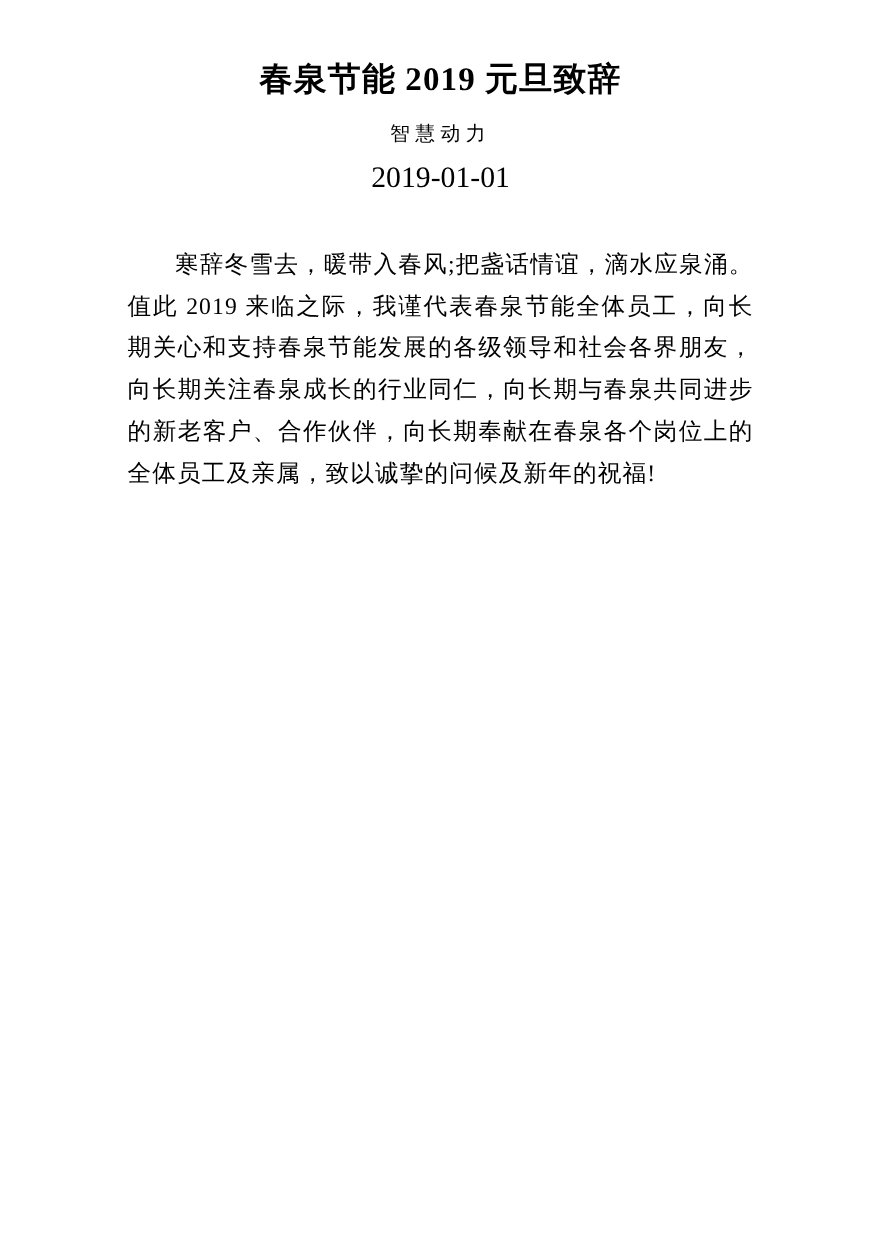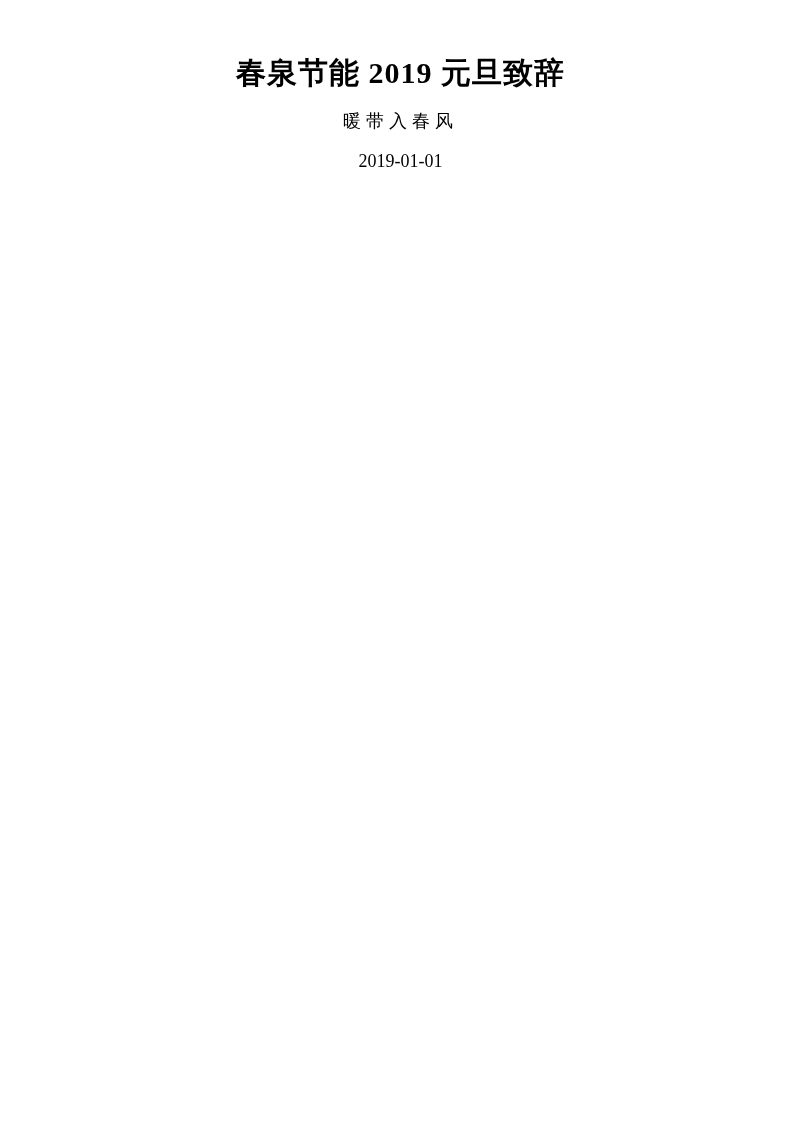--- a/index.html
+++ b/index.html
@@ -30,21 +30,21 @@
   .doc-author {
     margin: 20px 0 0 0;
     text-align: center;
     font-size: 18px;
     line-height: 22px;
     letter-spacing: 5px;
   }
   .doc-date {
     margin: 17px 0 0 0;
     text-align: center;
-    font-size: 18px;
+    font-size: 27px;
     line-height: 24px;
     font-family: "Liberation Serif", serif;
   }
   .doc-body {
     margin-top: 48px;
   }
   .doc-body p {
     margin: 0;
     font-size: 21.5px;
     line-height: 38px;
@@ -53,19 +53,20 @@
     text-indent: 2em;
     word-break: break-all;
   }
 </style>
 </head>
 <body>
 
 <div class="page">
   <h1 class="doc-title">春泉节能 2019 元旦致辞</h1>
 
-  <div class="doc-author">暖带入春风</div>
+  <div class="doc-author">智慧动力</div>
 
   <div class="doc-date">2019-01-01</div>
 
   <div class="doc-body">
+    <p>寒辞冬雪去，暖带入春风;把盏话情谊，滴水应泉涌。值此 2019 来临之际，我谨代表春泉节能全体员工，向长期关心和支持春泉节能发展的各级领导和社会各界朋友，向长期关注春泉成长的行业同仁，向长期与春泉共同进步的新老客户、合作伙伴，向长期奉献在春泉各个岗位上的全体员工及亲属，致以诚挚的问候及新年的祝福!</p>
   </div>
 </div>
 
 </body></html>

